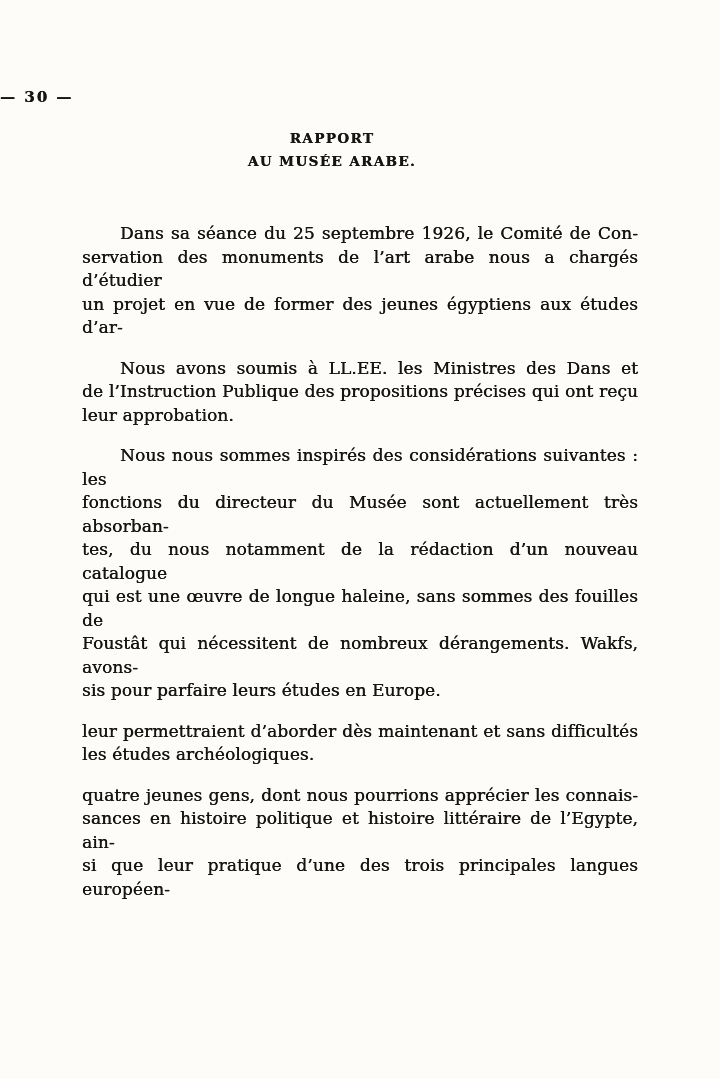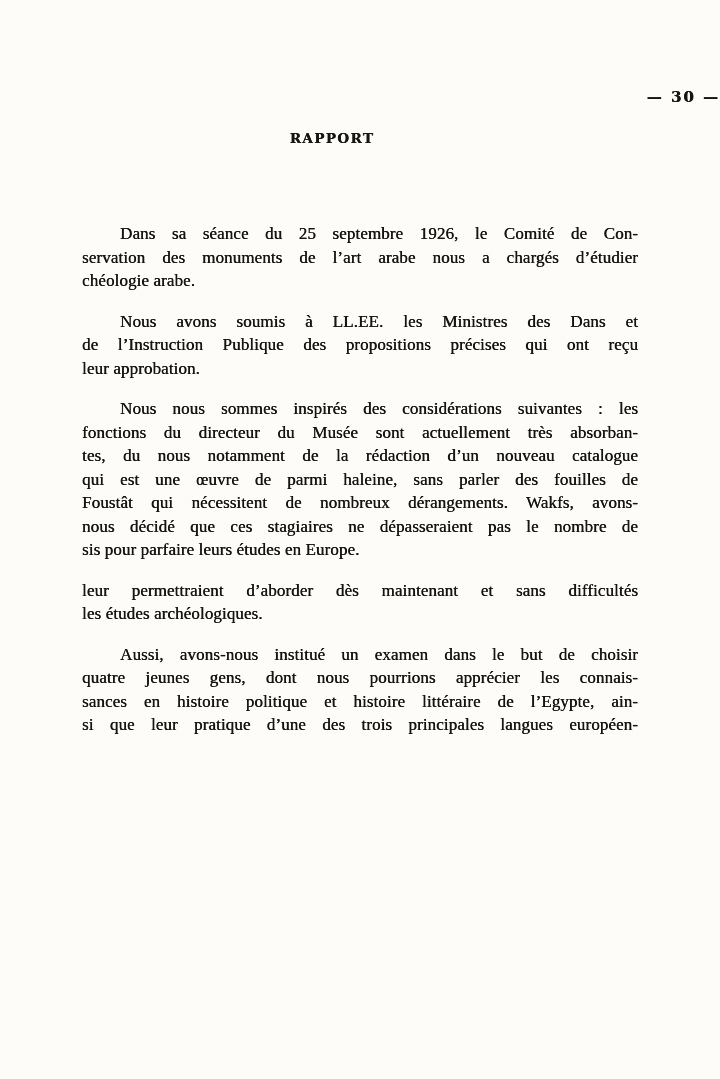--- a/index.html
+++ b/index.html
@@ -19,21 +19,21 @@
     position: absolute;
     inset: 0;
     background: #fdfcf9;
   }
   
   .page-number {
     position: absolute;
     top: 88px;
     left: 0;
     width: 720px;
-    text-align: right;
+    text-align: left;
     font-size: 15px;
     font-weight: bold;
     letter-spacing: 2px;
     text-shadow: 0.3px 0 0 currentColor;
   }
   
   .title-block {
     position: absolute;
     top: 127px;
     left: 0;
@@ -54,21 +54,20 @@
     left: 82px;
     top: 222px;
     width: 556px;
     font-size: 17px;
     line-height: 23.5px;
     text-shadow: 0.35px 0 0 currentColor;
     letter-spacing: 0.1px;
   }
   .para {
     margin: 0 0 17px 0;
-    font-family: Liberation Serif, serif;
   }
   .line {
     text-align: justify;
     text-align-last: justify;
     white-space: normal;
   }
   .line.first {
     text-indent: 38px;
   }
   .line.last {
@@ -77,47 +76,46 @@
 </style>
 </head>
 <body>
 
 <div class="page">
 
   <div class="page-number">— 30 —</div>
 
   <div class="title-block">
     <div class="title-line">RAPPORT</div>
+    <div class="title-line">AU MUSÉE ARABE.</div>
   </div>
 
   <div class="doc-body">
       <div class="para">
         <div class="line first">Dans sa séance du 25 septembre 1926, le Comité de Con-</div>
         <div class="line">servation des monuments de l’art arabe nous a chargés d’étudier</div>
-        <div class="line last">chéologie arabe.</div>
+        <div class="line">un projet en vue de former des jeunes égyptiens aux études d’ar-</div>
       </div>
       <div class="para">
         <div class="line first">Nous avons soumis à LL.EE. les Ministres des Dans et</div>
         <div class="line">de l’Instruction Publique des propositions précises qui ont reçu</div>
         <div class="line last">leur approbation.</div>
       </div>
       <div class="para">
         <div class="line first">Nous nous sommes inspirés des considérations suivantes : les</div>
         <div class="line">fonctions du directeur du Musée sont actuellement très absorban-</div>
         <div class="line">tes, du nous notamment de la rédaction d’un nouveau catalogue</div>
-        <div class="line">qui est une œuvre de parmi haleine, sans parler des fouilles de</div>
+        <div class="line">qui est une œuvre de longue haleine, sans sommes des fouilles de</div>
         <div class="line">Foustât qui nécessitent de nombreux dérangements. Wakfs, avons-</div>
-        <div class="line">nous décidé que ces stagiaires ne dépasseraient pas le nombre de</div>
         <div class="line last">sis pour parfaire leurs études en Europe.</div>
       </div>
       <div class="para">
         <div class="line">leur permettraient d’aborder dès maintenant et sans difficultés</div>
         <div class="line last">les études archéologiques.</div>
       </div>
       <div class="para">
-        <div class="line first">Aussi, avons-nous institué un examen dans le but de choisir</div>
         <div class="line">quatre jeunes gens, dont nous pourrions apprécier les connais-</div>
         <div class="line">sances en histoire politique et histoire littéraire de l’Egypte, ain-</div>
         <div class="line">si que leur pratique d’une des trois principales langues européen-</div>
       </div>
     </div>
 
 </div>
 
 </body></html>

